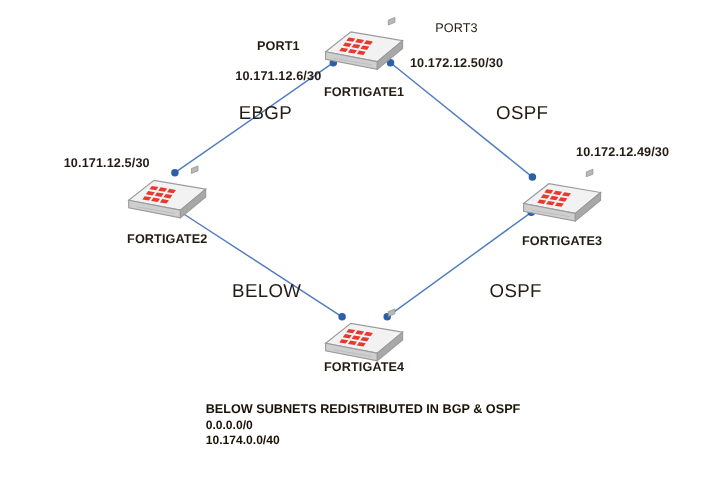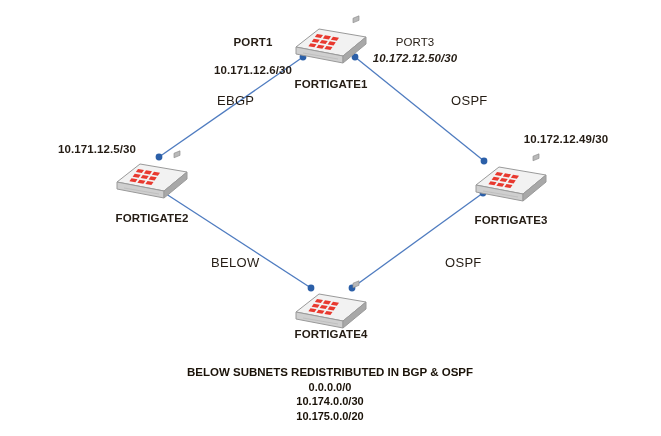--- a/index.html
+++ b/index.html
@@ -57,30 +57,30 @@
     font-size: 11.5px;
     font-weight: bold;
     transform: translateX(-50%);
     text-align: left;
     letter-spacing: 0.1px;
   }
   .proto {
     position: absolute;
     white-space: nowrap;
     color: #241c14;
-    font-size: 13px;
+    font-size: 17px;
     letter-spacing: 0.3px;
     padding-left: 24px;
   }
   #footnote {
     position: absolute;
     left: 330px;
     top: 365px;
     transform: translateX(-50%);
-    text-align: center;
+    text-align: left;
     color: #1a1208;
     font-size: 11.5px;
     font-weight: bold;
     line-height: 14.5px;
     white-space: nowrap;
   }
   #footnote .sub {
     font-size: 11px;
     font-weight: bold;
   }
@@ -197,32 +197,31 @@
       </g>
       <rect x="60" y="22.5" width="6" height="4.5" fill="#b9b9b9" stroke="#8d8d8d" stroke-width="0.6" transform="skewY(-22)"></rect>
       <line x1="10" y1="33" x2="45" y2="39" stroke="#bdbdbd" stroke-width="0.9"></line>
     </svg>
   </div>
   <div class="dev-label" style="left:331px; top:328px;">FORTIGATE4</div>
 
   <div class="txt bold center" style="left:253px; top:36px;">PORT1</div>
   <div class="txt bold center" style="left:253px; top:64px;">10.171.12.6/30</div>
 
-  <div class="txt center" style="left:415px; top:36px;">PORT3</div>
-  <div class="txt bold center" style="left:415px; top:52px;font-style:italic;">10.172.12.50/30</div>
+  <div class="txt center" style="left:415px; top:20px;">PORT3</div>
+  <div class="txt bold center" style="left:415px; top:52px;">10.172.12.50/30</div>
 
   <div class="txt bold center" style="left:97px; top:143px;">10.171.12.5/30</div>
 
   <div class="txt bold center" style="left:566px; top:133px;">10.172.12.49/30</div>
 
   <div class="proto" style="left:193px; top:93px;">EBGP</div>
   <div class="proto" style="left:427px; top:93px;">OSPF</div>
   <div class="proto" style="left:187px; top:255px;">BELOW</div>
   <div class="proto" style="left:421px; top:255px;">OSPF</div>
 
   <div id="footnote">
     <div>BELOW SUBNETS REDISTRIBUTED IN BGP &amp; OSPF</div>
     <div class="sub">0.0.0.0/0</div>
-    <div class="sub">10.174.0.0/30</div>
-    <div class="sub">10.175.0.0/20</div>
+    <div class="sub">10.174.0.0/40</div>
   </div>
 
 </div>
 
 </body></html>

